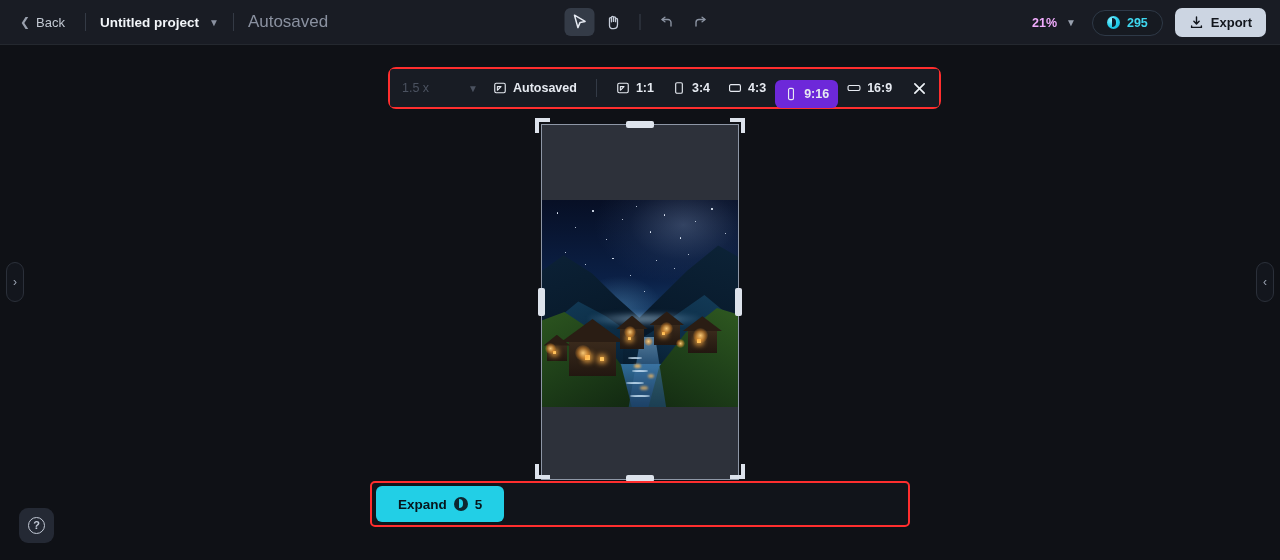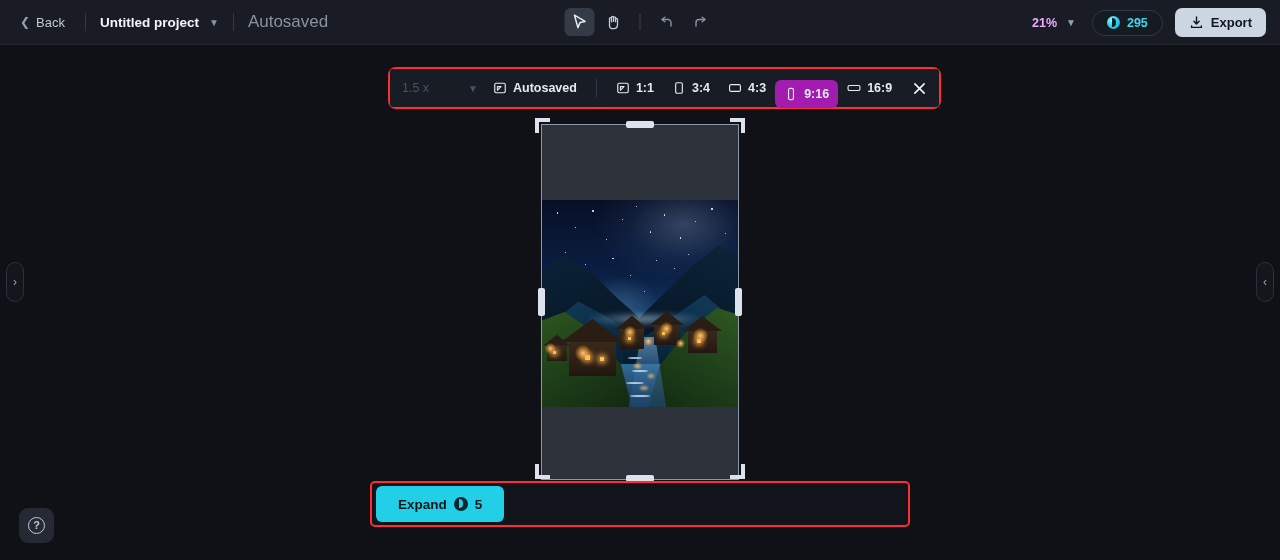--- a/index.html
+++ b/index.html
@@ -119,21 +119,21 @@
   }
   .scale-val { color: #4b5260; font-size: 12.5px; }
   .scale-caret { color: #4b5260; font-size: 10px; }
   .ar-sep { width: 1px; height: 18px; background: #333a46; margin: 0 10px; }
   .ar-chip {
     display: flex; align-items: center; gap: 6px;
     height: 28px; padding: 0 9px; border-radius: 6px;
     color: #e6eaf1; font-size: 12.5px; font-weight: bold;
     cursor: pointer; white-space: nowrap;
   }
-  .ar-chip.selected { background: #a21caf; margin-top: 11px; }
+  .ar-chip.selected { background: #6d28d9; margin-top: 11px; }
   .ar-close {
     width: 28px; height: 28px; margin-left: 4px;
     display: flex; align-items: center; justify-content: center;
     color: #eef2f7; cursor: pointer; font-size: 15px;
   }
 
   
   .ic { flex: none; display: block; }
 
   

